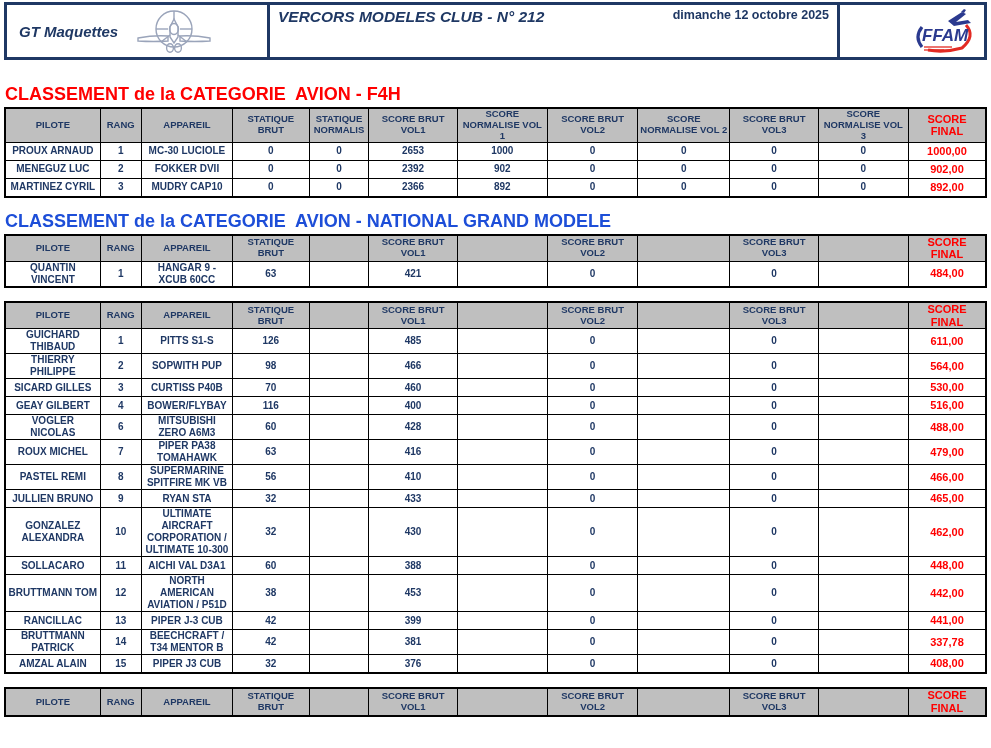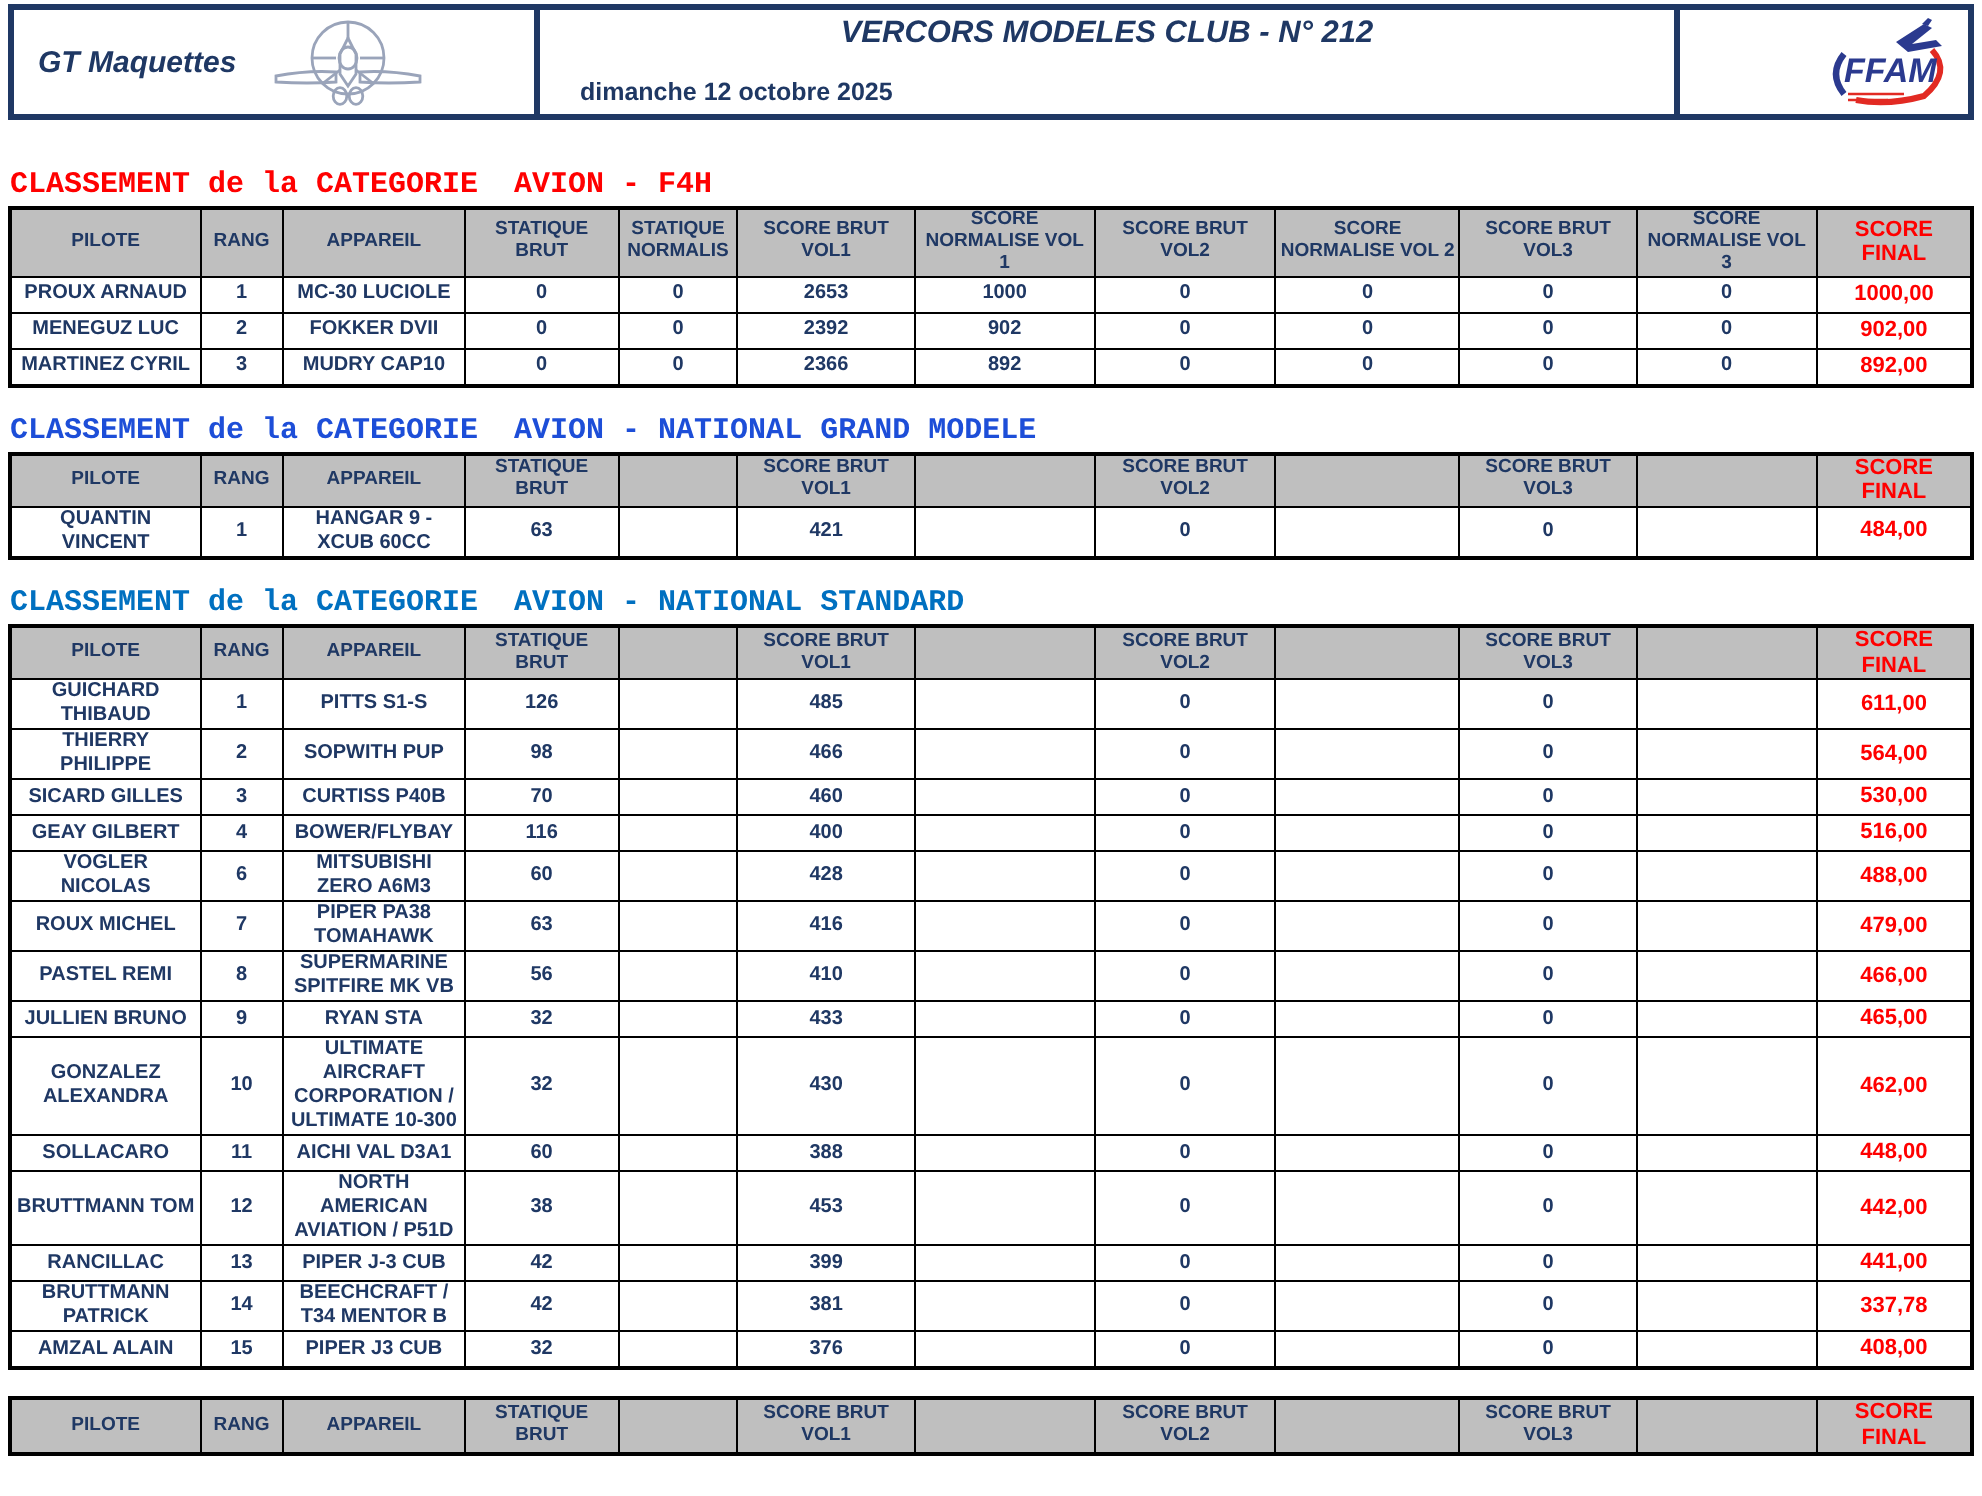--- a/index.html
+++ b/index.html
@@ -15,35 +15,35 @@
     display:flex;align-items:stretch;
     border:3px solid #1F3864;height:52px;margin-bottom:0;
     background:#fff;
   }
   .banner-cell{position:relative;}
   .cell-club{width:248px;display:flex;align-items:center;padding-left:12px;border-right:0;}
   .club-text{
     font-weight:bold;font-style:italic;color:#1F3864;font-size:15px;white-space:nowrap;
   }
   .club-plane{margin-left:6px;margin-top:2px;}
-  .cell-title{flex:1;display:flex;flex-direction:column;justify-content:space-between;
+  .cell-title{flex:1;display:flex;flex-direction:row;justify-content:space-between;
     border-left:3px solid #1F3864;border-right:3px solid #1F3864;padding:3px 8px 4px 8px;}
   .main-title{
     text-align:center;font-weight:bold;font-style:italic;color:#1F3864;font-size:15.5px;
   }
   .date-line{
     text-align:left;font-weight:bold;color:#1F3864;font-size:12.5px;padding-left:12px;
   }
   .cell-ffam{width:138px;display:flex;align-items:center;justify-content:flex-end;padding-right:6px;border-radius:14px;}
 
   
   .section{margin-top:13px;}
   .section.first{margin-top:24px;}
   .section-title{
-    font-weight:bold;font-size:15px;margin:0 0 2px 1px;white-space:pre-wrap;font-family:Liberation Mono, monospace;
+    font-weight:bold;font-size:18px;margin:0 0 2px 1px;white-space:pre-wrap;
   }
 
   table.results{
     width:100%;border-collapse:collapse;table-layout:fixed;
     border:2px solid #000;
   }
   table.results th,table.results td{
     border:1px solid #000;text-align:center;vertical-align:middle;
     padding:0 2px;overflow:hidden;
   }
@@ -233,21 +233,20 @@
               <td>0</td>
               <td></td>
               <td>0</td>
               <td></td>
               <td class="col-final">484,00</td>
             </tr>
           </tbody>
         </table>
       </div>
       <div class="section">
-        <div class="section-title" style="color: rgb(0, 112, 192);">CLASSEMENT de la CATEGORIE  AVION - NATIONAL STANDARD</div>
         <table class="results">
           <colgroup>
             <col style="width: 9.7%;">
             <col style="width: 4.2%;">
             <col style="width: 9.3%;">
             <col style="width: 7.8%;">
             <col style="width: 6.1%;">
             <col style="width: 9%;">
             <col style="width: 9.2%;">
             <col style="width: 9.2%;">

